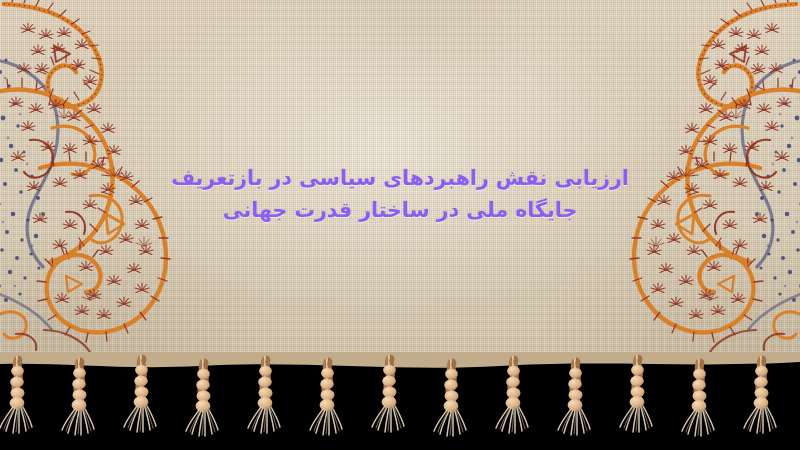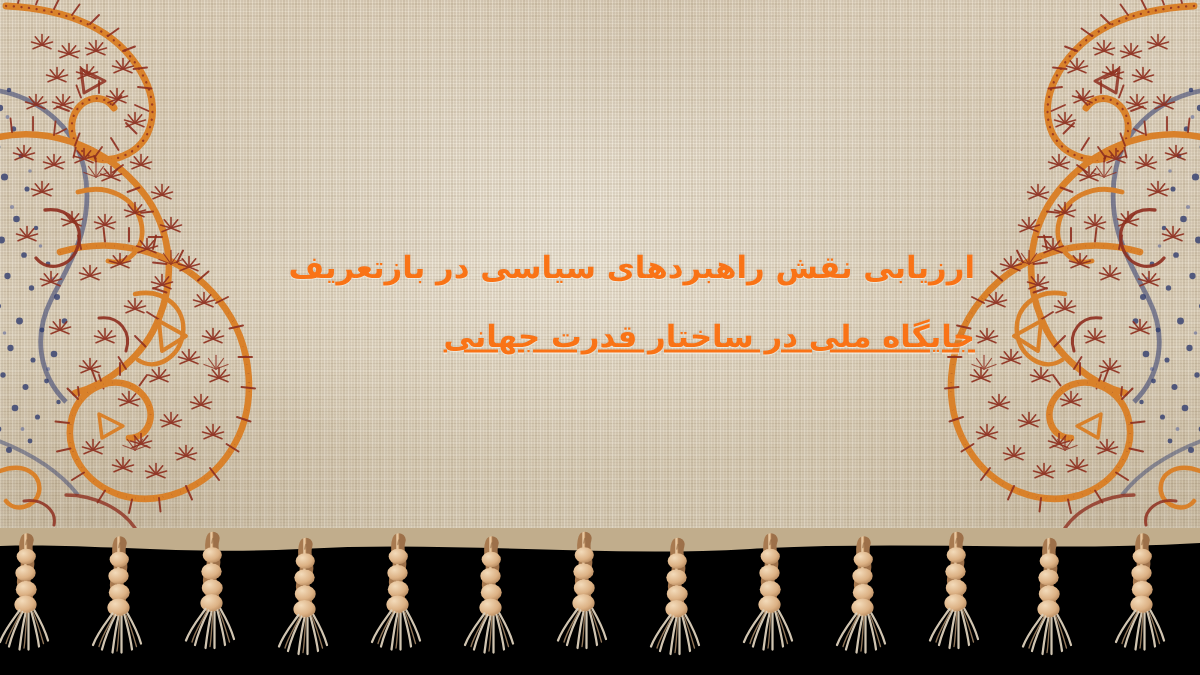--- a/index.html
+++ b/index.html
@@ -60,32 +60,32 @@
 
   
   .orn{position:absolute;top:0;width:230px;height:352px;}
   .orn.left{left:-6px;}
   .orn.right{right:-6px;transform:scaleX(-1);}
   .orn svg{width:100%;height:100%;display:block;}
 
   
   .title-block{
     position:absolute;left:150px;top:163px;width:500px;
-    text-align:right;
+    text-align:center;
     line-height:1.50;
-    color:#f97316;
+    color:#8b5cf6;
     font-size:20.5px;
     font-weight:700;
     letter-spacing:0px;
     text-shadow:0 1px 1px rgba(255,253,246,.75), 0 0 2px rgba(60,45,25,.18);
     direction:rtl;
     white-space:nowrap;
   }
   .title-line{display:block;}
-  .title-line.l2{margin-top:15px;text-decoration:underline;}
+  .title-line.l2{margin-top:1px;}
 
   
   .fringe{position:absolute;left:0;top:352px;width:800px;height:98px;}
 </style>
 </head>
 <body>
 
 <div id="stage">
 
   <div class="fabric">

